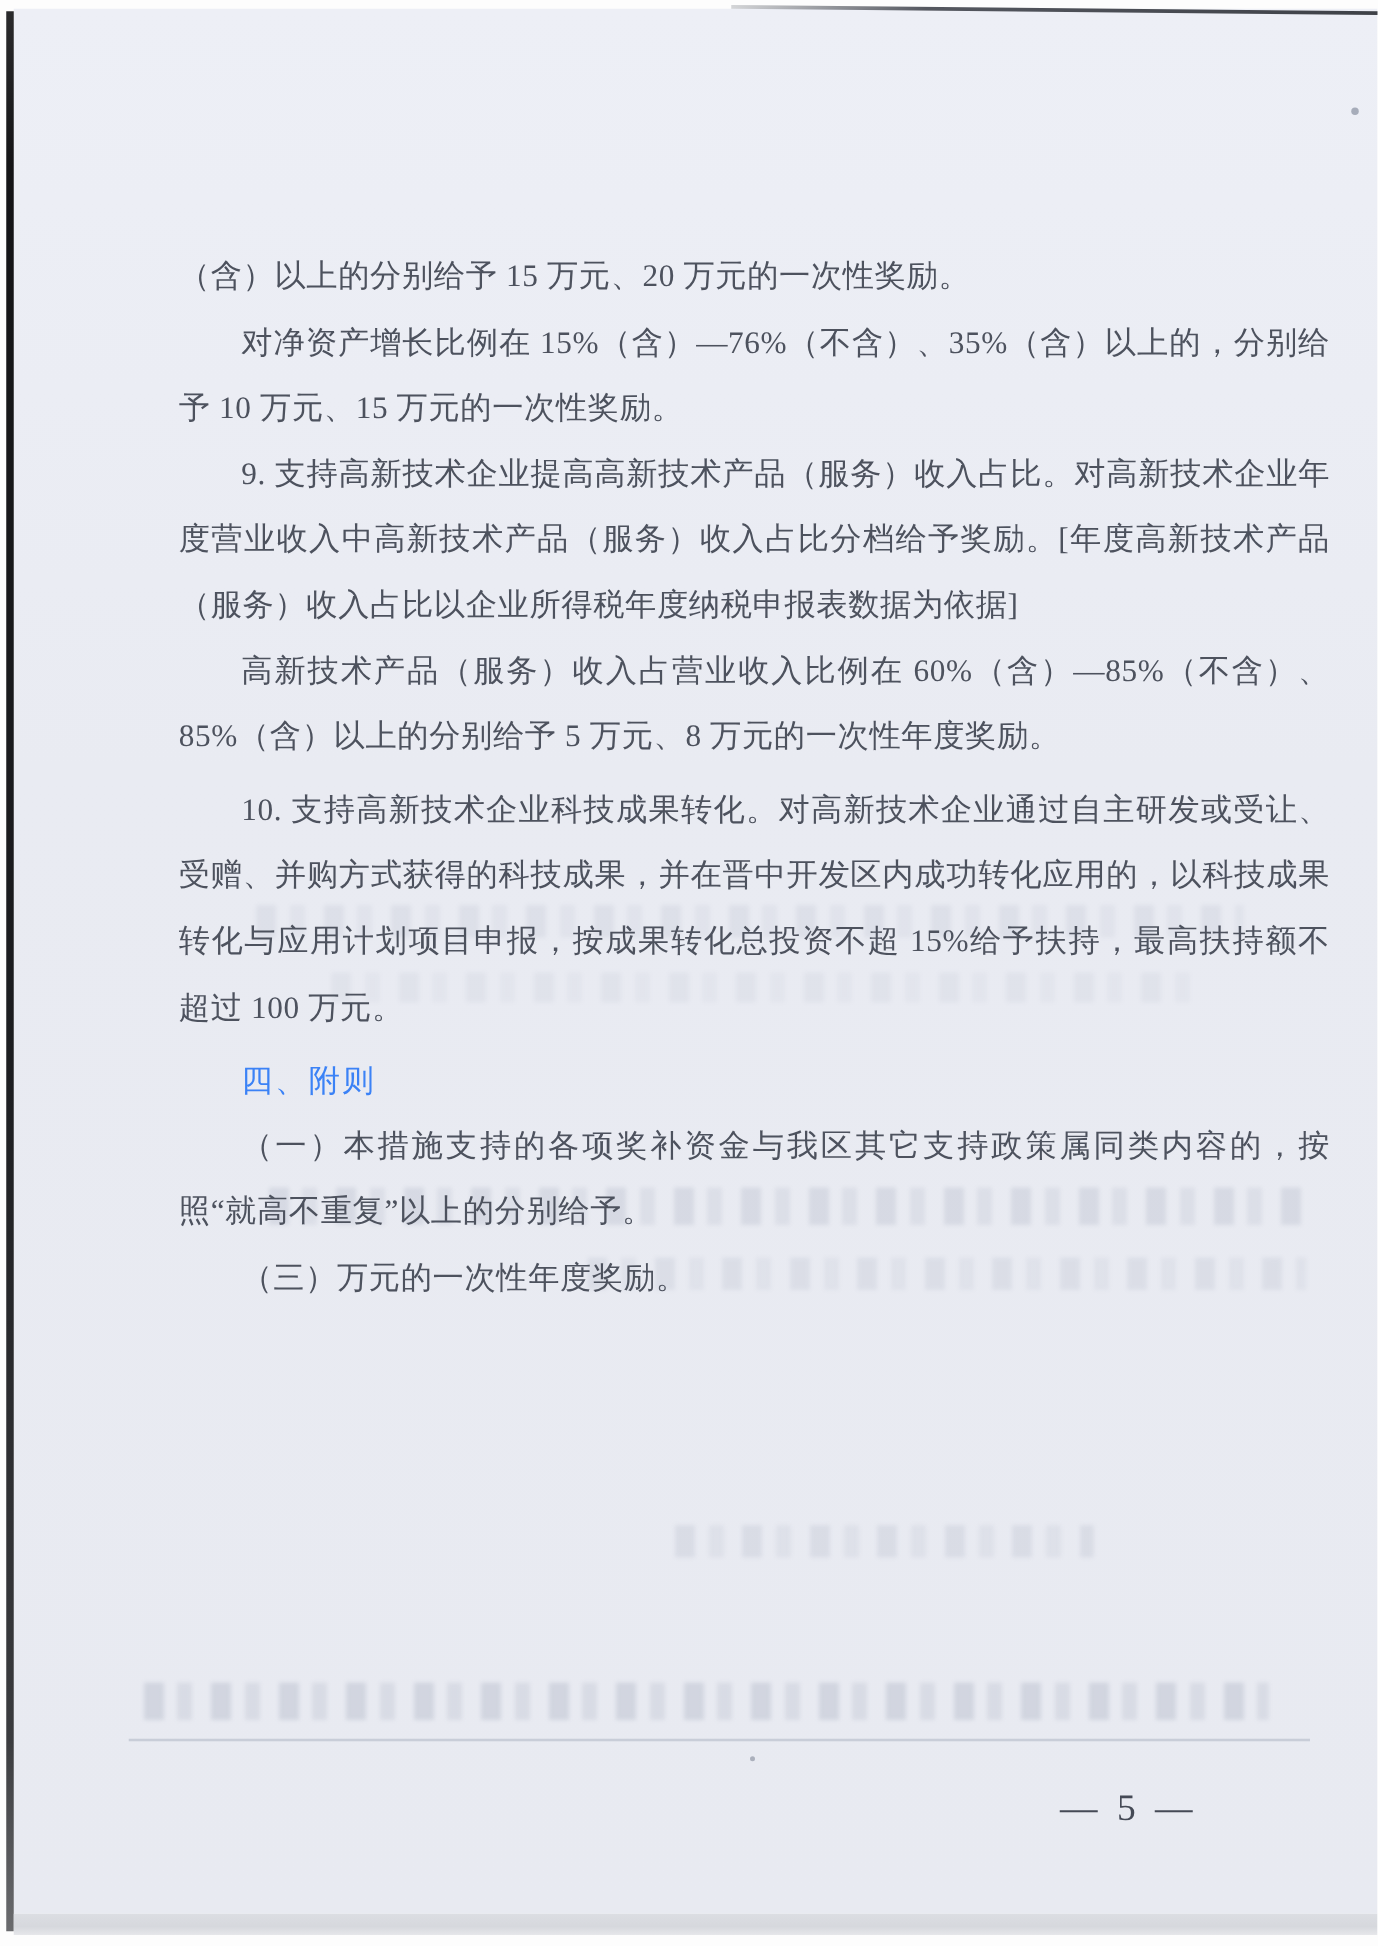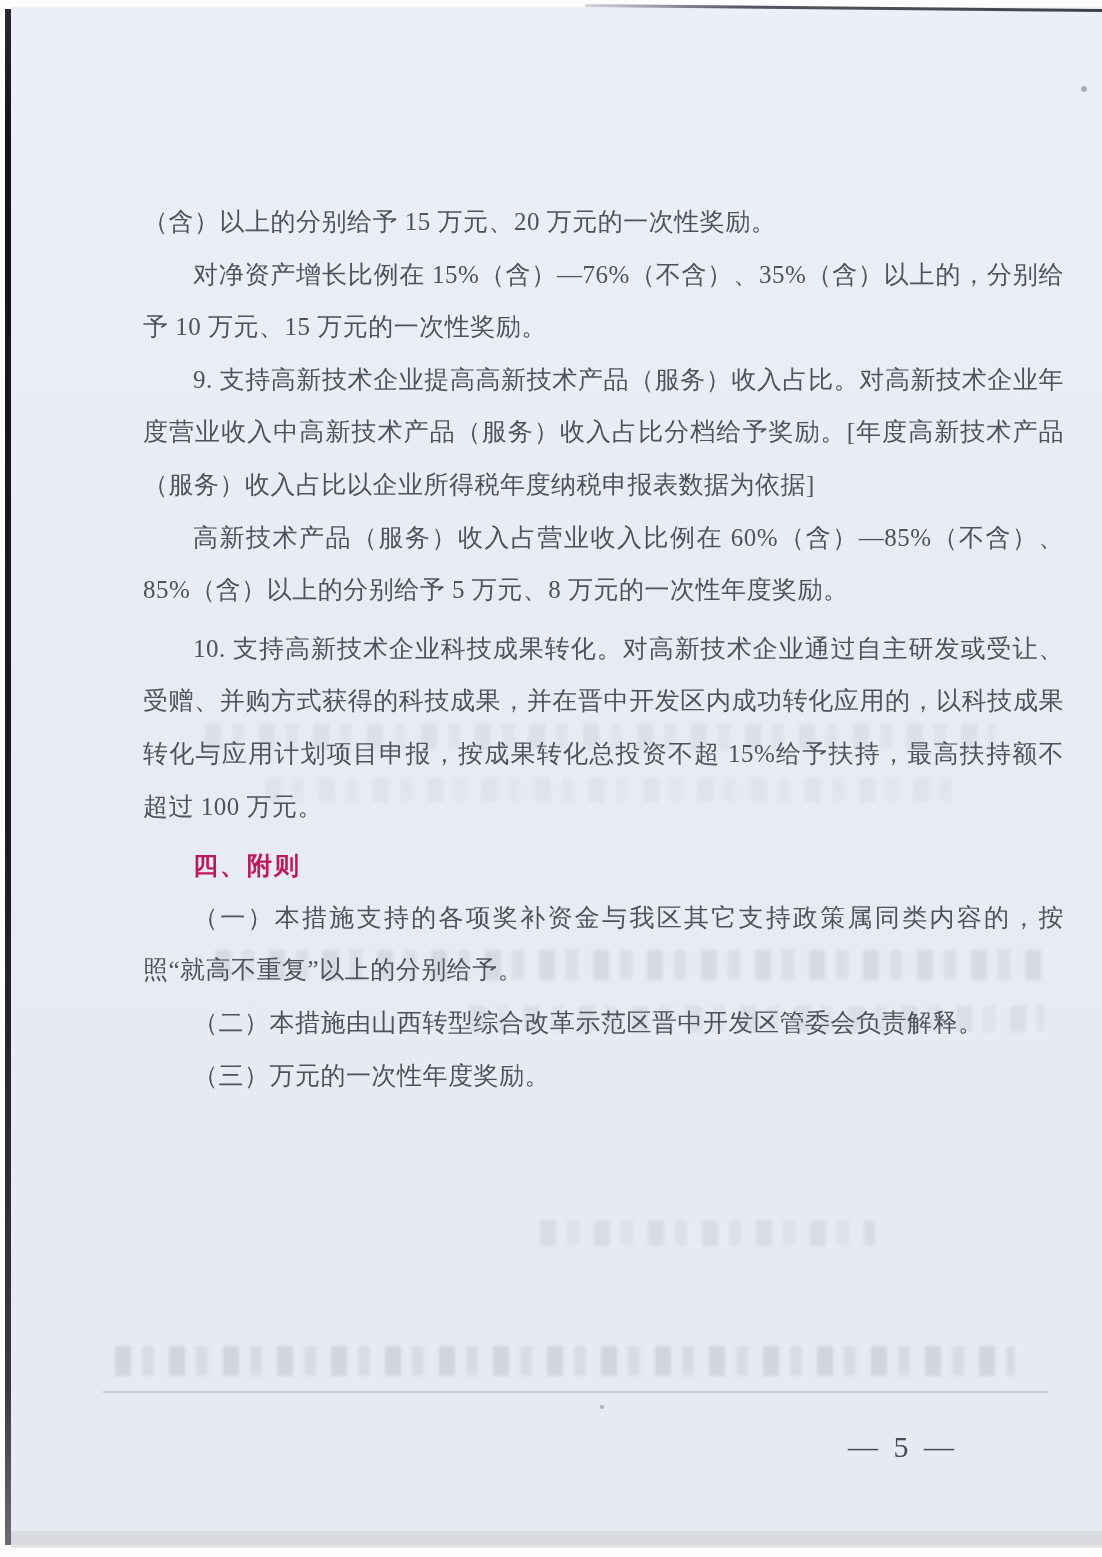--- a/index.html
+++ b/index.html
@@ -32,21 +32,21 @@
   
   .doc{
     position:absolute;left:143px;top:196px;width:921px;
     font-size:25px;line-height:52.6px;color:#4d525e;
     letter-spacing:.5px;text-align:justify;
   }
   .doc p{margin:0;}
   .doc p.indent{text-indent:2em;}
   .doc p.gap{margin-top:6px;}
   .doc p.heading{
-    font-weight:700;color:#be185d;
+    font-weight:400;color:#3b82f6;
     font-family:"Liberation Sans","DejaVu Sans",sans-serif;
     letter-spacing:2px;
   }
   
   .page-num{
     position:absolute;left:848px;top:1430px;width:130px;
     font-size:30px;color:#454a56;letter-spacing:4px;white-space:nowrap;
   }
   
   .bleed{
@@ -87,17 +87,16 @@
 <div class="speck2"></div>
 
 <div class="doc">
     <p class="">（含）以上的分别给予 15 万元、20 万元的一次性奖励。</p>
     <p class="indent ">对净资产增长比例在 15%（含）—76%（不含）、35%（含）以上的，分别给予 10 万元、15 万元的一次性奖励。</p>
     <p class="indent ">9. 支持高新技术企业提高高新技术产品（服务）收入占比。对高新技术企业年度营业收入中高新技术产品（服务）收入占比分档给予奖励。[年度高新技术产品（服务）收入占比以企业所得税年度纳税申报表数据为依据]</p>
     <p class="indent ">高新技术产品（服务）收入占营业收入比例在 60%（含）—85%（不含）、85%（含）以上的分别给予 5 万元、8 万元的一次性年度奖励。</p>
     <p class="indent gap">10. 支持高新技术企业科技成果转化。对高新技术企业通过自主研发或受让、受赠、并购方式获得的科技成果，并在晋中开发区内成功转化应用的，以科技成果转化与应用计划项目申报，按成果转化总投资不超 15%给予扶持，最高扶持额不超过 100 万元。</p>
     <p class="indent heading gap">四、附则</p>
     <p class="indent ">（一）本措施支持的各项奖补资金与我区其它支持政策属同类内容的，按照“就高不重复”以上的分别给予。</p>
-    <p class="indent ">（二）本措施由山西转型综合改革示范区晋中开发区管委会负责解释。</p>
     <p class="indent ">（三）万元的一次性年度奖励。</p>
   </div>
 
 <div class="page-num">— 5 —</div>
 
 </body></html>

